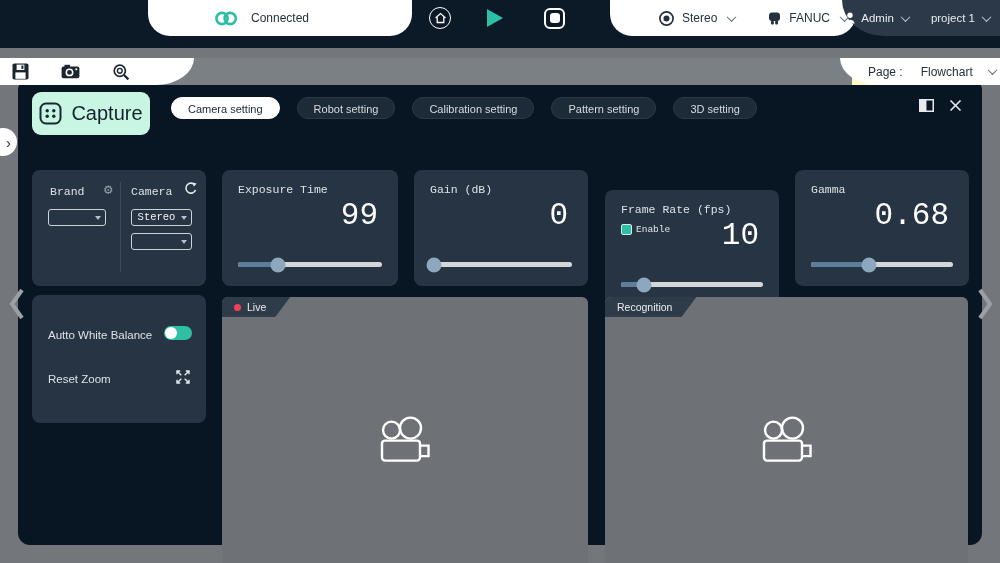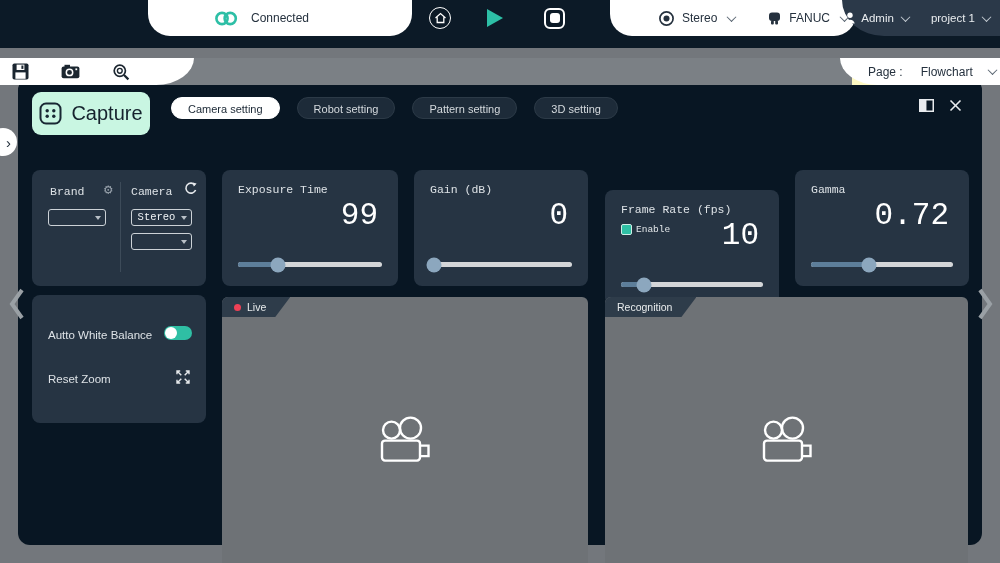--- a/index.html
+++ b/index.html
@@ -243,20 +243,21 @@
               <circle cx="8.2" cy="14.3" r="1.7" fill="#182733"></circle>
               <circle cx="14.8" cy="14.3" r="1.7" fill="#182733"></circle>
             </svg>
         </span>
         <span class="cap-label">Capture</span>
       </div>
 
       <div class="tabs">
         <div class="tab active">Camera setting</div>
         <div class="tab">Robot setting</div>
+        <div class="tab">Calibration setting</div>
         <div class="tab">Pattern setting</div>
         <div class="tab">3D setting</div>
       </div>
 
       <div class="panel-actions">
         <div>
           <svg width="15" height="13" viewBox="0 0 15 13">
               <rect x="0.75" y="0.75" width="13.5" height="11.5" fill="none" stroke="#e8ebee" stroke-width="1.5"></rect>
               <rect x="0.75" y="0.75" width="6.7" height="11.5" fill="#e8ebee"></rect>
             </svg>
@@ -318,21 +319,21 @@
         </div>
         <span class="card-value">10</span>
         <div class="slider">
           <div class="slider-fill" style="width: 16%;"></div>
           <div class="slider-thumb" style="left: 16%;"></div>
         </div>
       </div>
 
       <div class="card" id="card-gamma">
         <span class="card-label">Gamma</span>
-        <span class="card-value">0.72</span>
+        <span class="card-value">0.68</span>
         <div class="slider">
           <div class="slider-fill" style="width: 41%;"></div>
           <div class="slider-thumb" style="left: 41%;"></div>
         </div>
       </div>
 
       <div id="card-wb">
         <span class="wb-lbl">Autto White Balance</span>
         <div class="toggle">
             <div class="knob"></div>

